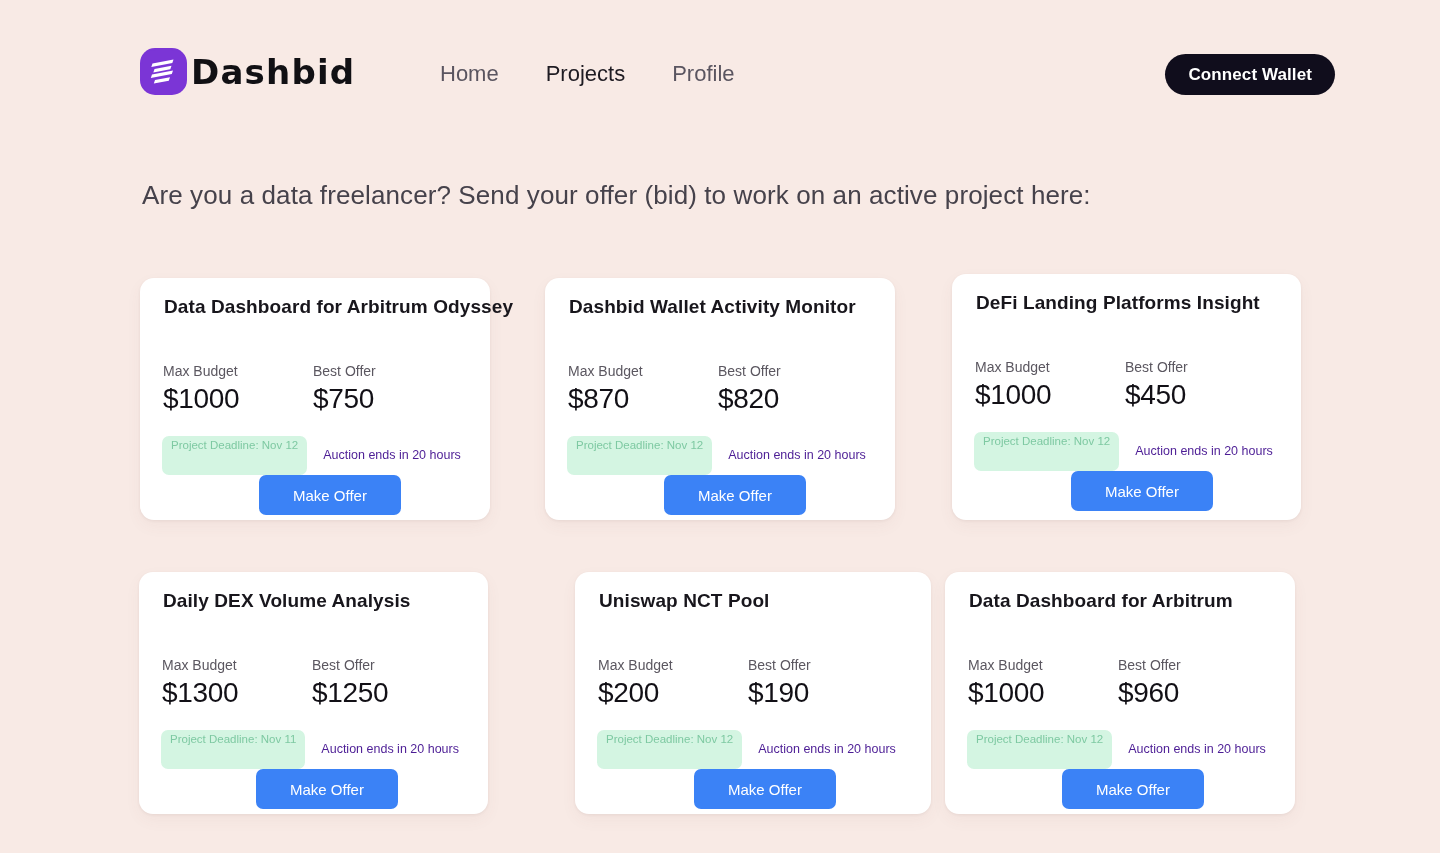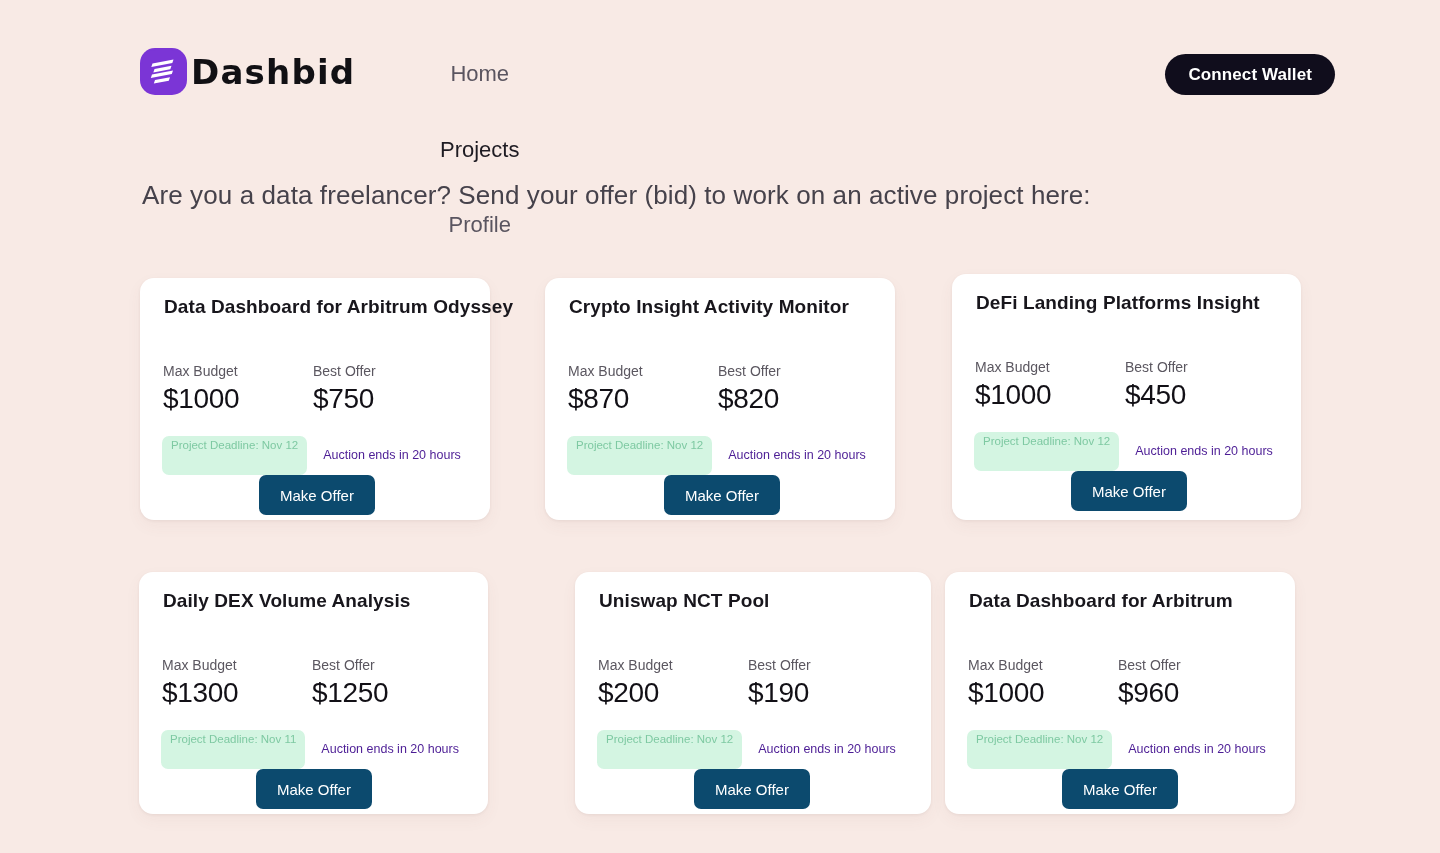--- a/index.html
+++ b/index.html
@@ -58,21 +58,20 @@
     font-family: "DejaVu Sans", sans-serif;
   }
 
   .nav {
     position: absolute;
     left: 440px;
     top: 60px;
     display: flex;
     align-items: center;
     gap: 47px;
-    flex-direction: column;
   }
   .nav-link {
     font-size: 22px;
     color: #5a5560;
     line-height: 1.3;
     cursor: pointer;
     white-space: nowrap;
   }
   .nav-link.active {
     color: #1e1b22;
@@ -173,26 +172,26 @@
   .auction-text {
     font-size: 12.5px;
     color: #4c1d95;
     margin-left: 16px;
     white-space: nowrap;
   }
 
   .make-offer {
     position: absolute;
     top: 197px;
-    background: #0c4a6e;
+    background: #3b82f6;
     color: #ffffff;
     border: none;
     border-radius: 7px;
     height: 40px;
-    padding: 0 21px;
+    padding: 0 34px;
     font-size: 15px;
     font-family: "Liberation Sans", sans-serif;
     cursor: pointer;
     white-space: nowrap;
   }
 </style>
 </head>
 <body>
 
 <div class="header">
@@ -236,21 +235,21 @@
         <div class="stat-value">$750</div>
       </div>
     </div>
     <div class="meta-row">
       <span class="deadline-badge">Project Deadline: Nov 12</span>
       <span class="auction-text">Auction ends in 20 hours</span>
     </div>
     <button class="make-offer" style="left:119px">Make Offer</button>
   </div>
     <div class="card" style="left: 545px; top: 26px; width: 350px; height: 242px;">
-    <div class="card-title">Crypto Insight Activity Monitor</div>
+    <div class="card-title">Dashbid Wallet Activity Monitor</div>
     <div class="stats">
       <div class="stat">
         <div class="stat-label">Max Budget</div>
         <div class="stat-value">$870</div>
       </div>
       <div class="stat">
         <div class="stat-label">Best Offer</div>
         <div class="stat-value">$820</div>
       </div>
     </div>

